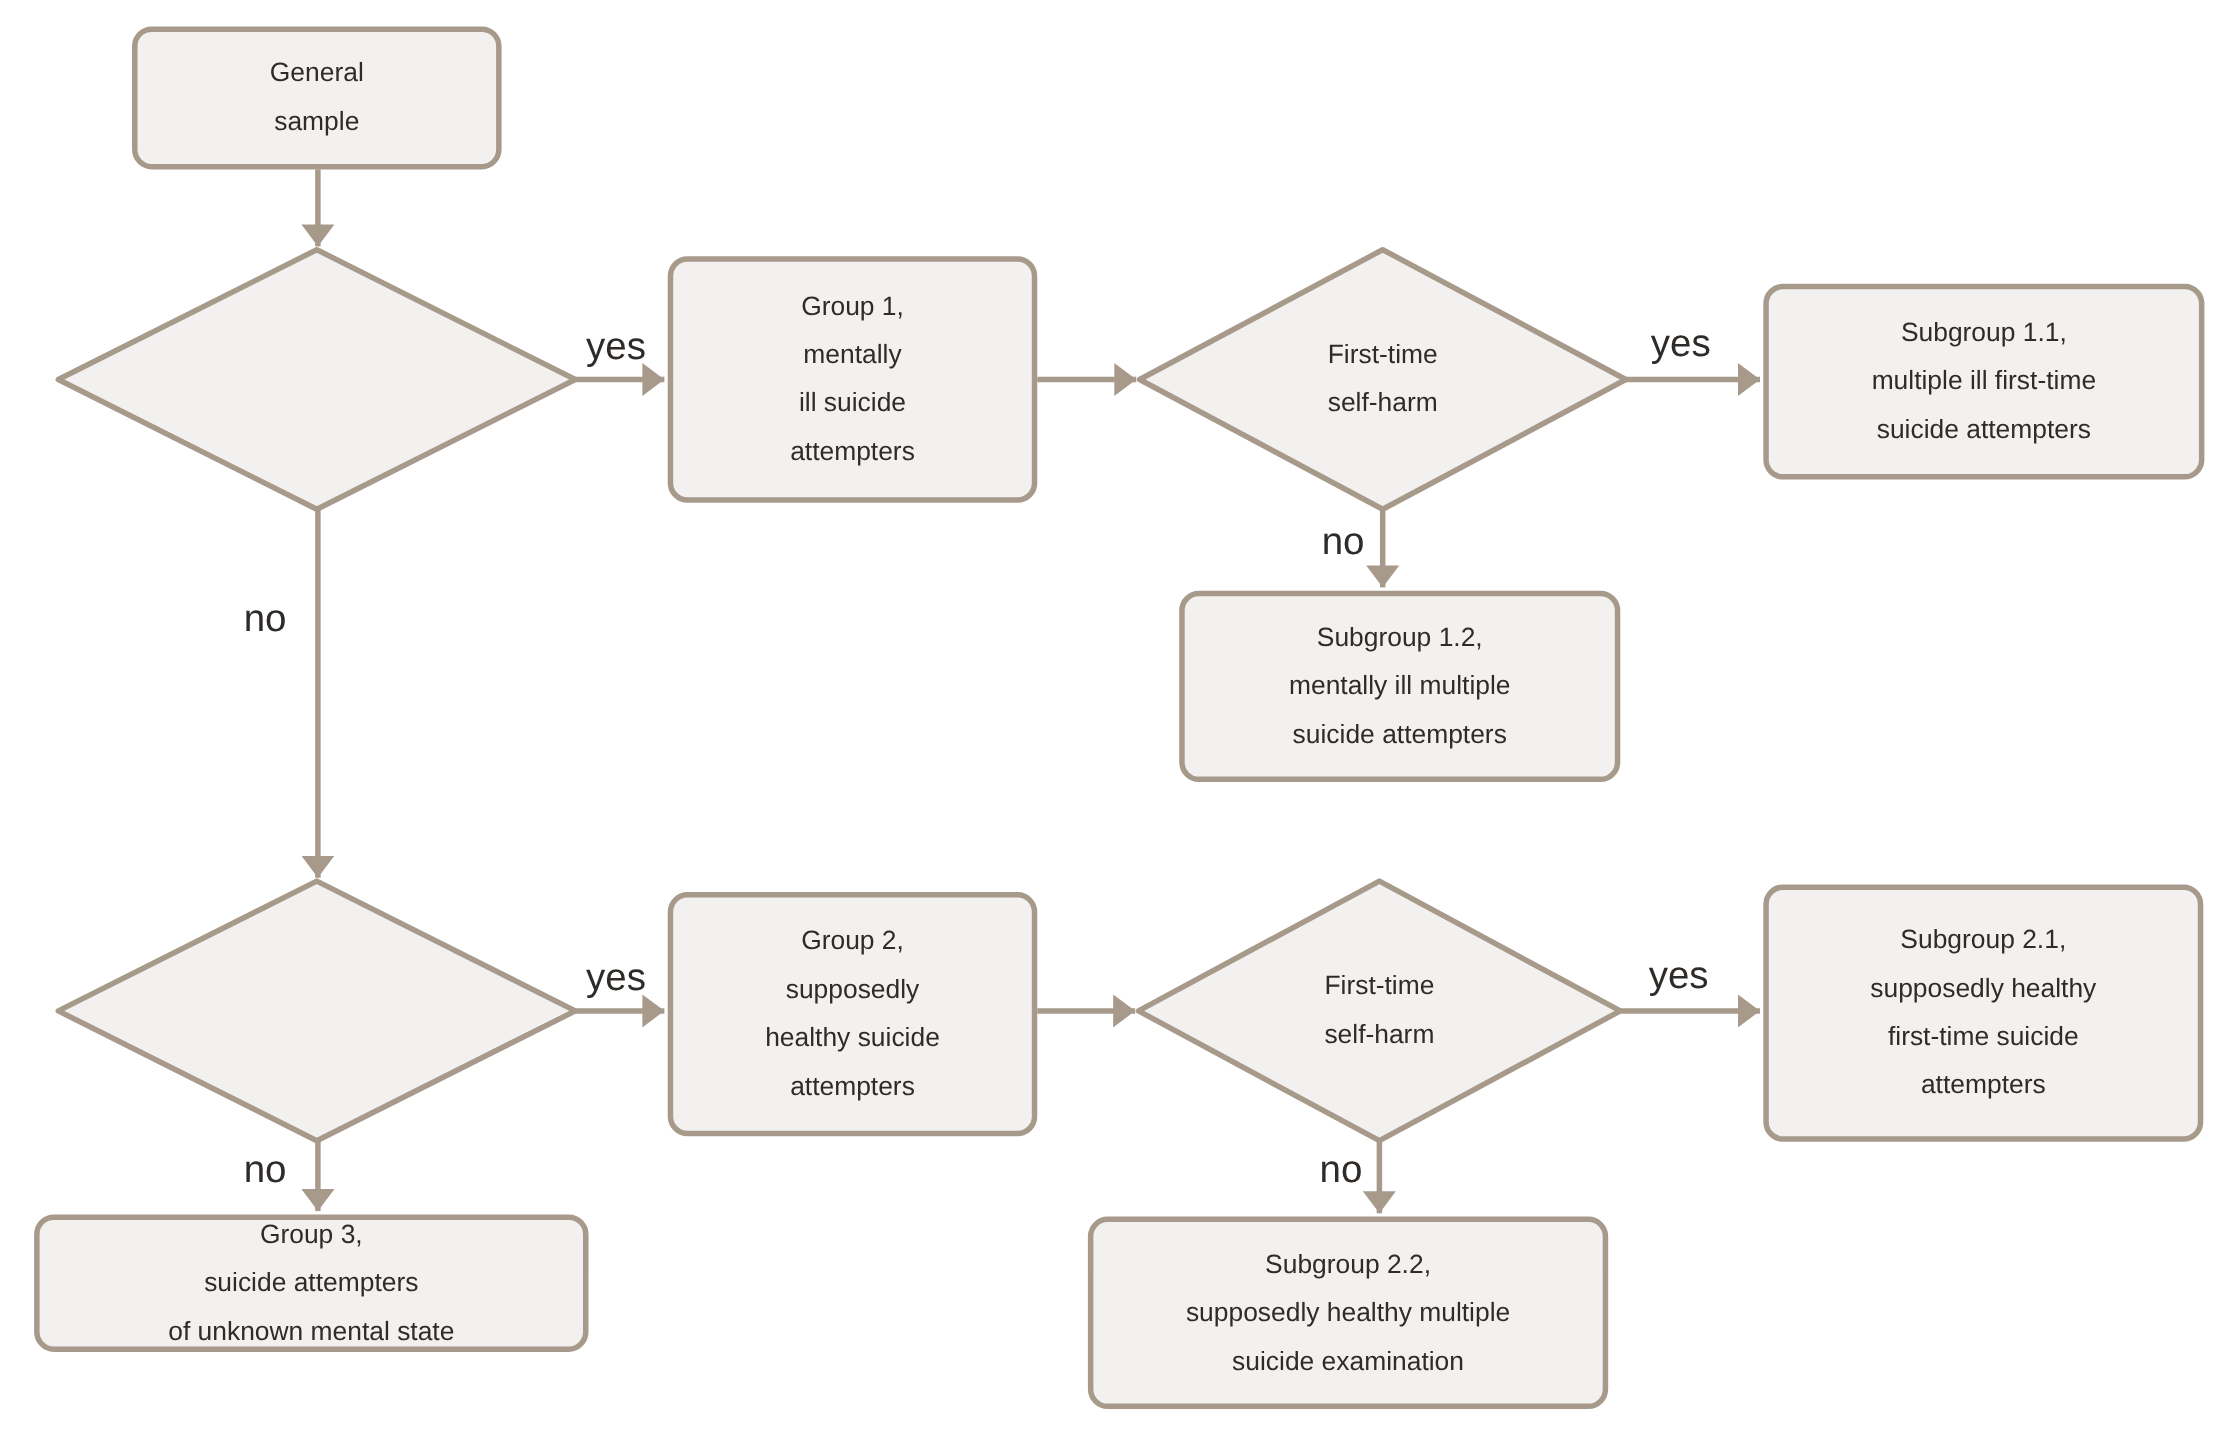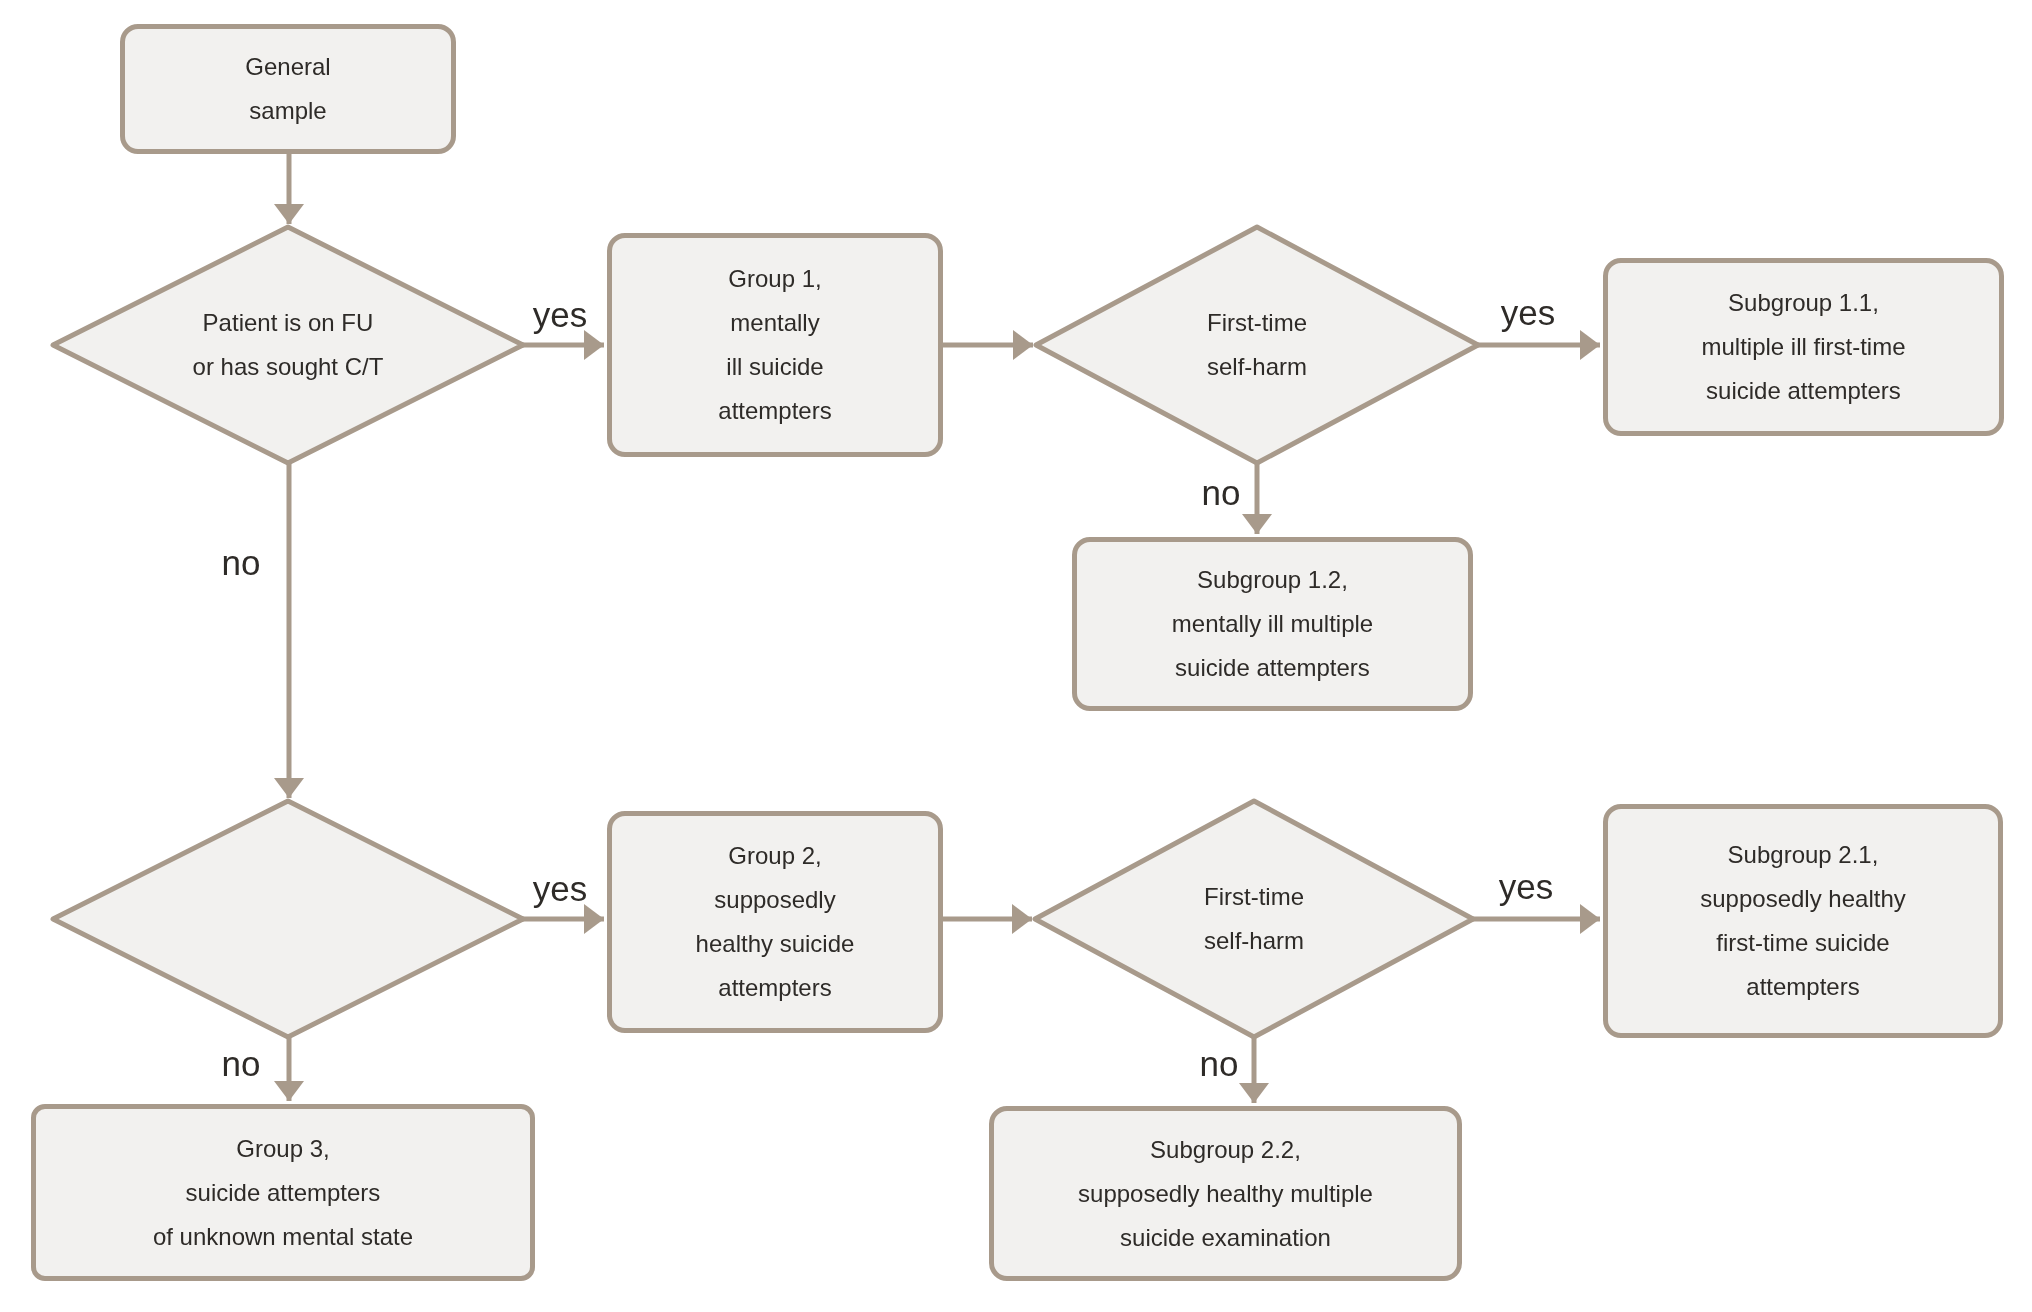--- a/index.html
+++ b/index.html
@@ -111,36 +111,32 @@
 attempters</div>
   </div>
 
   <div class="node box" style="left:1603px;top:804px;width:400px;height:234px;">
     <div class="label">Subgroup 2.1,
 supposedly healthy
 first-time suicide
 attempters</div>
   </div>
 
-  <div class="node box" style="left:31px;top:1104px;width:504px;height:177px;border-radius:14px;">
+  <div class="node box" style="left:31px;top:1104px;width:504px;height:125px;">
     <div class="label">Group 3,
 suicide attempters
 of unknown mental state</div>
   </div>
 
   <div class="node box" style="left:989px;top:1106px;width:473px;height:175px;">
     <div class="label">Subgroup 2.2,
 supposedly healthy multiple
 suicide examination</div>
   </div>
 
-  <div class="diamond-label" style="left:53px;top:227px;width:470px;height:236px;">
-    <div class="label">Patient is on FU
-or has sought C/T</div>
-  </div>
 
   <div class="diamond-label" style="left:1036px;top:227px;width:442px;height:236px;">
     <div class="label">First-time
 self-harm</div>
   </div>
 
 
   <div class="diamond-label" style="left:1035px;top:801px;width:438px;height:236px;">
     <div class="label">First-time
 self-harm</div>

